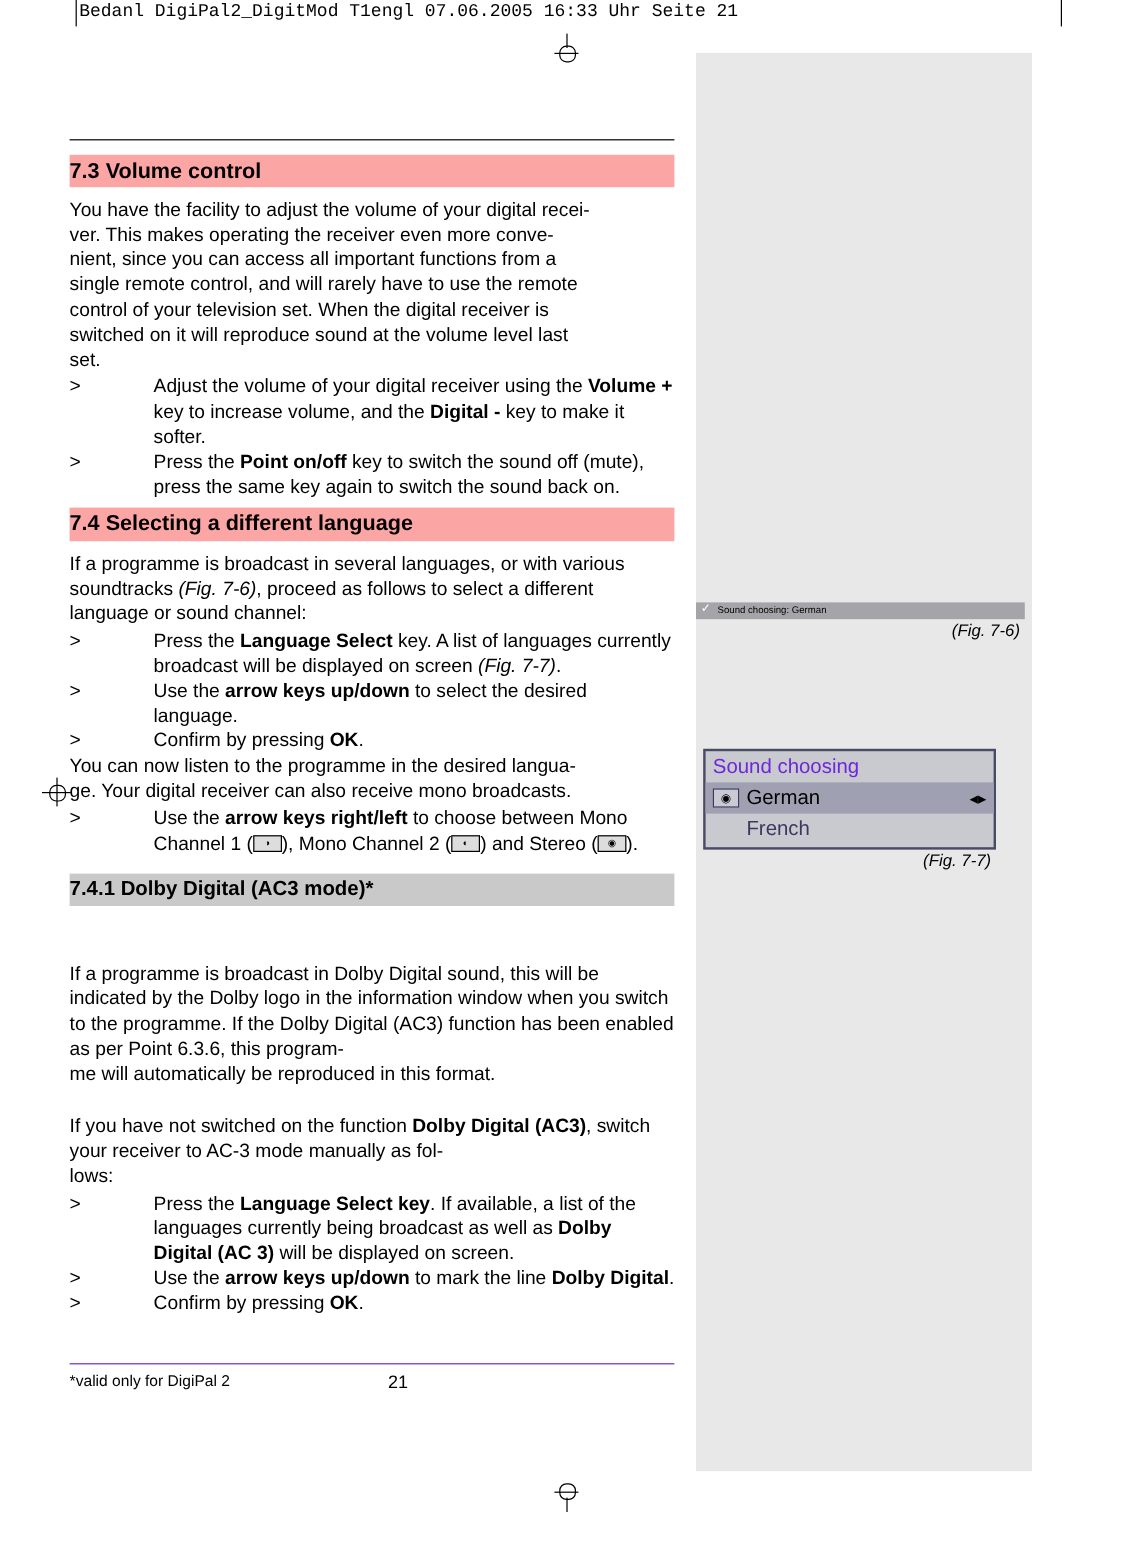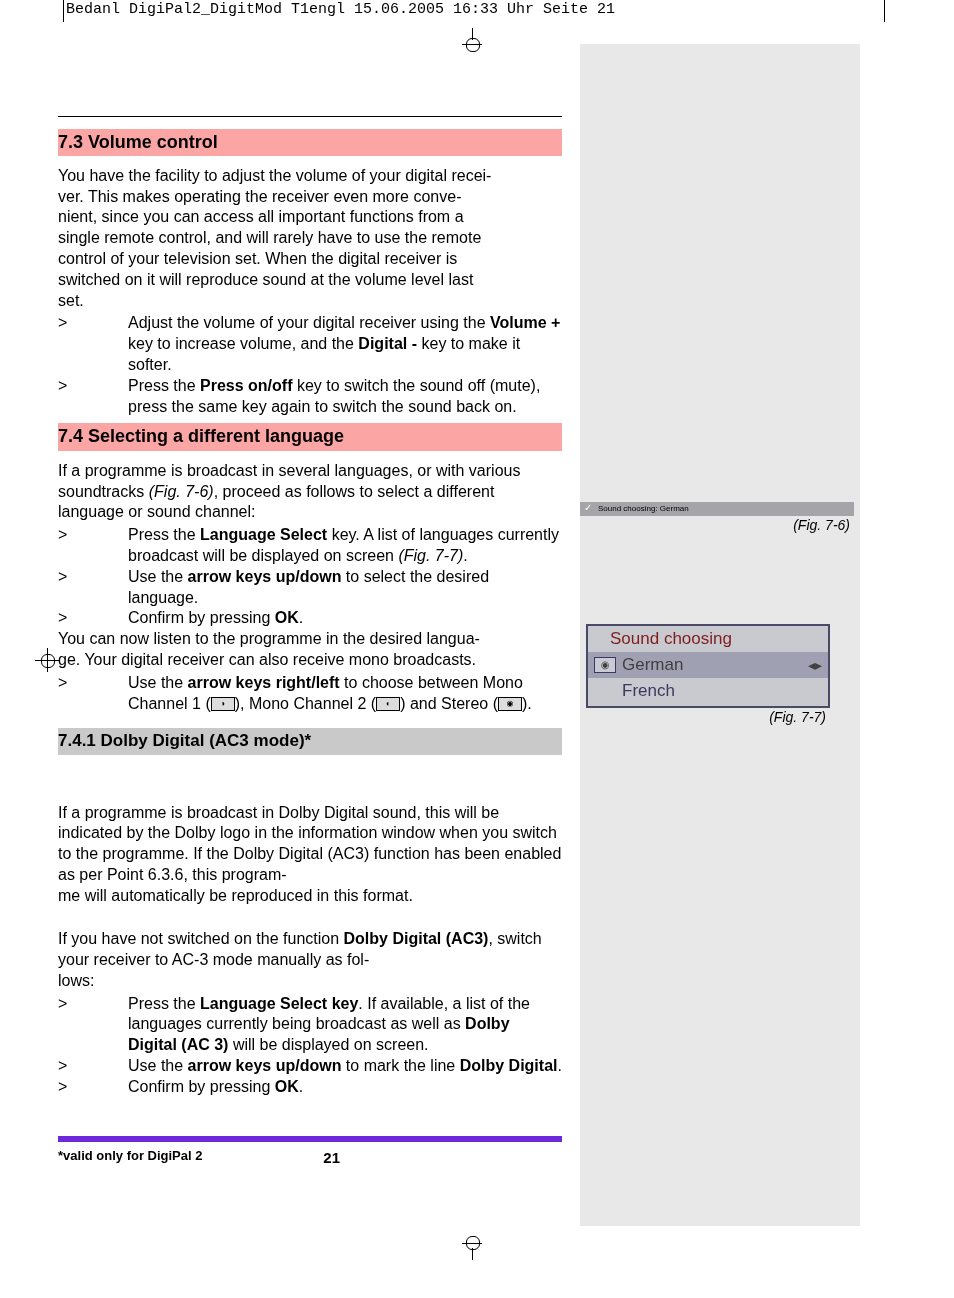--- a/index.html
+++ b/index.html
@@ -172,27 +172,26 @@
       left: 6px;
       right: 30px;
     }
     .fig77-box {
       border: 2px solid #4a4a66;
       background: #c9c9d0;
       font-size: 17px;
     }
     .fig77-title {
       padding: 2px 6px;
-      color: #7f1d1d;
-      margin-left: 16px;
+      color: #6d28d9;
     }
     .fig77-item-sel {
       background: #a0a0b3;
       padding: 2px 6px;
-      color: #404040;
+      color: #000000;
       display: flex;
       align-items: center;
       justify-content: space-between;
     }
     .fig77-item {
       padding: 2px 6px 4px 34px;
       color: #3a3a60;
     }
     .sel-icon {
       display: inline-block;
@@ -219,26 +218,25 @@
       border: 1px solid #000;
       width: 22px;
       height: 12px;
       vertical-align: middle;
       font-size: 8px;
       text-align: center;
       line-height: 12px;
       background: #ddd;
     }
     .page-footer {
-      border-top: 6px solid #6d28d9;
+      border-top: 1px solid #6d28d9;
       margin-top: 38px;
       padding-top: 6px;
       display: flex;
       font-size: 13px;
-      font-weight: bold;
     }
     .page-footer .note { flex: 1; }
     .page-footer .pno { width: 60px; text-align: right; font-size: 15px; }
     .page-footer .spacer { flex: 1; }
     .crop-mark-bottom {
       position: relative;
       height: 24px;
       margin-top: 10px;
     }
     .crop-mark-bottom .vline {
@@ -266,21 +264,21 @@
       height: 1px;
       background: #000;
     }
   </style>
 </head>
 <body>
 
 <div class="page-header">
   <span class="header-line left-tick"></span>
   <span class="header-line right-tick"></span>
-  <span>Bedanl DigiPal2_DigitMod T1engl  15.06.2005  16:33 Uhr  Seite 21</span>
+  <span>Bedanl DigiPal2_DigitMod T1engl  07.06.2005  16:33 Uhr  Seite 21</span>
 </div>
 <div class="crop-mark-top">
   <span class="vline"></span>
     <span class="circ"></span>
     <span class="cross-h"></span>
 </div>
 
 <div class="page-body">
   <div class="left-marker-area">
     <div class="left-reg">
@@ -304,21 +302,21 @@
 
     <div class="step-line">
       <div class="gt">&gt;</div>
       <div class="stxt">
         <span>Adjust the volume of your digital receiver using the </span><span class="bold">Volume +</span><span> key to increase volume, and the </span><span class="bold">Digital -</span><span> key to make it softer.</span>
       </div>
     </div>
     <div class="step-line">
       <div class="gt">&gt;</div>
       <div class="stxt">
-        <span>Press the </span><span class="bold">Press on/off</span><span> key to switch the sound off (mute), press the same key again to switch the sound back on.</span>
+        <span>Press the </span><span class="bold">Point on/off</span><span> key to switch the sound off (mute), press the same key again to switch the sound back on.</span>
       </div>
     </div>
 
     <div class="section-heading">7.4 Selecting a different language</div>
     <p>
       <span>If a programme is broadcast in several languages, or with various soundtracks </span><span class="italic">(Fig. 7-6)</span><span>, proceed as follows to select a different language or sound channel:</span>
     </p>
     <div class="step-line">
       <div class="gt">&gt;</div>
       <div class="stxt">

